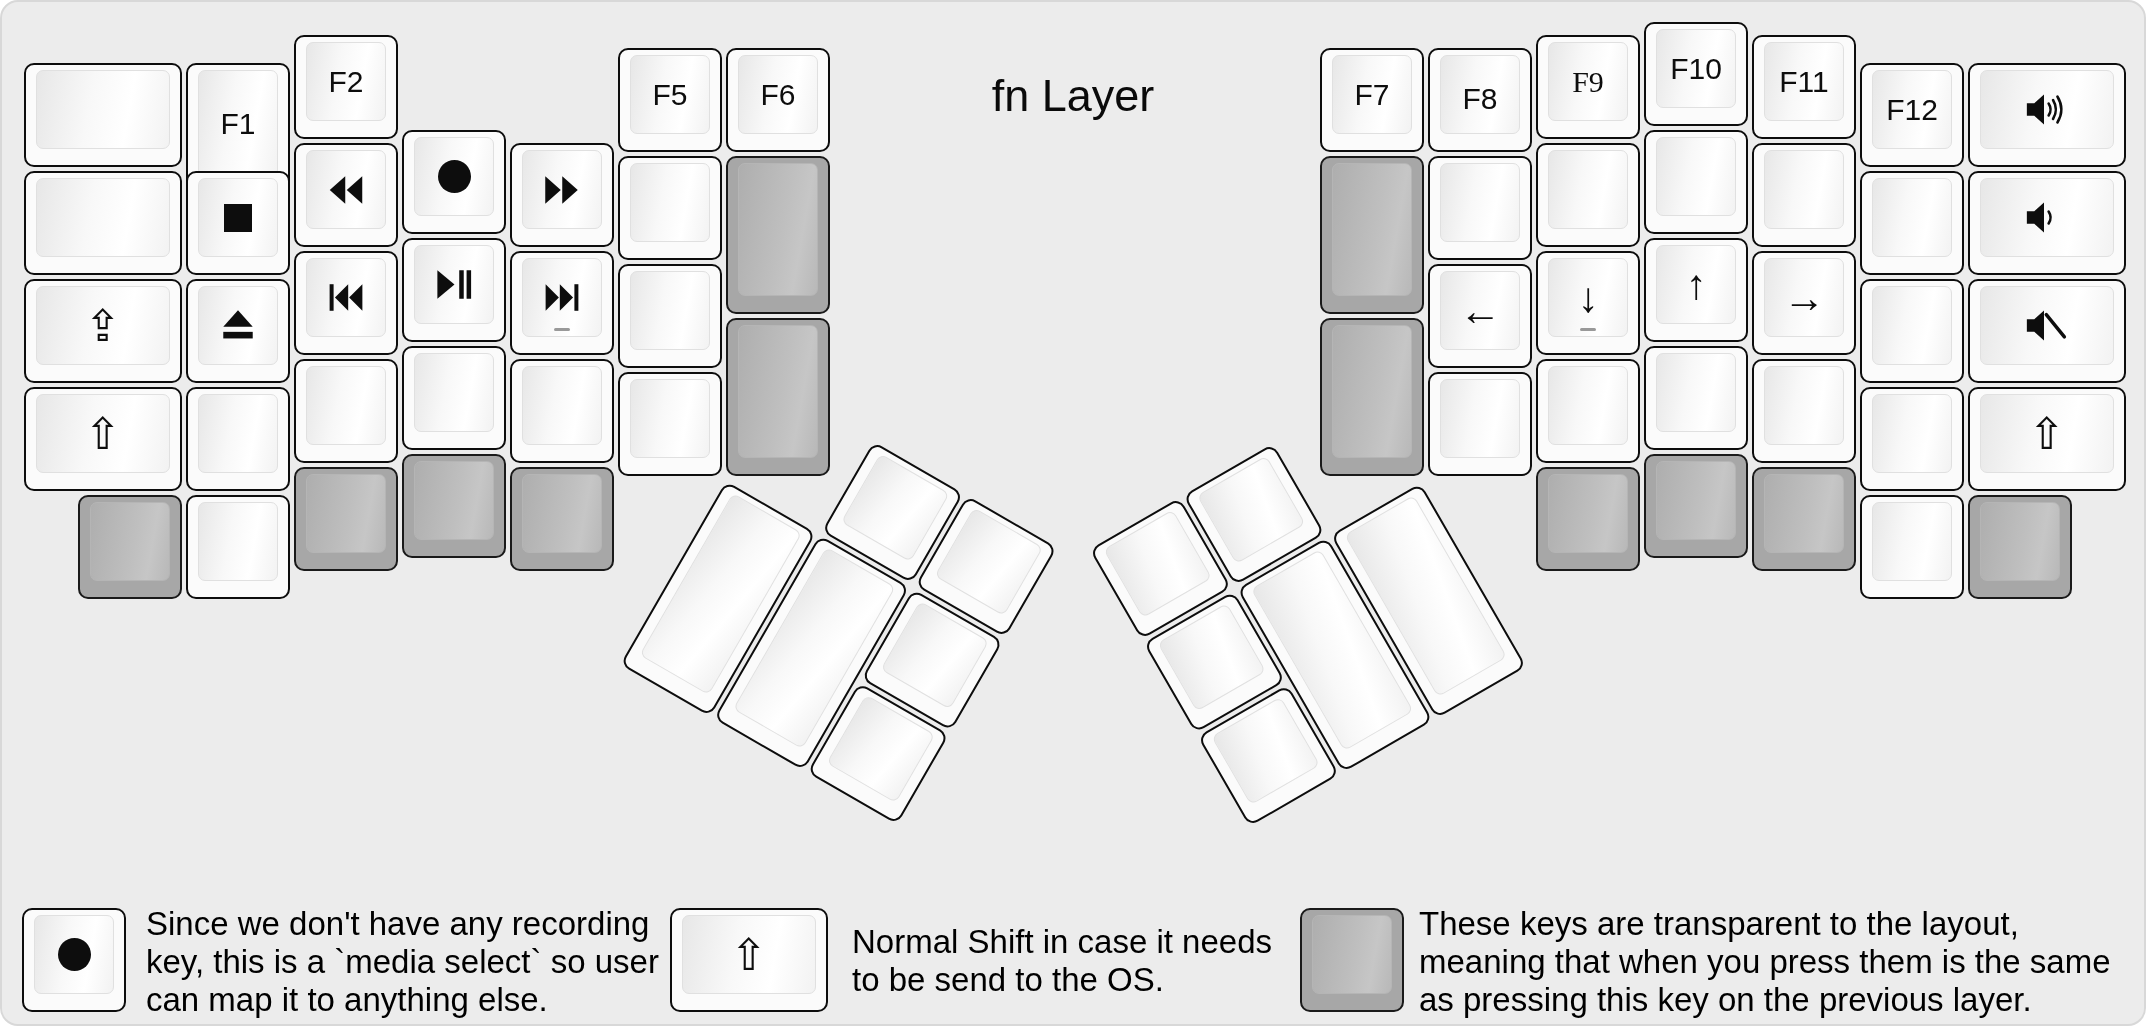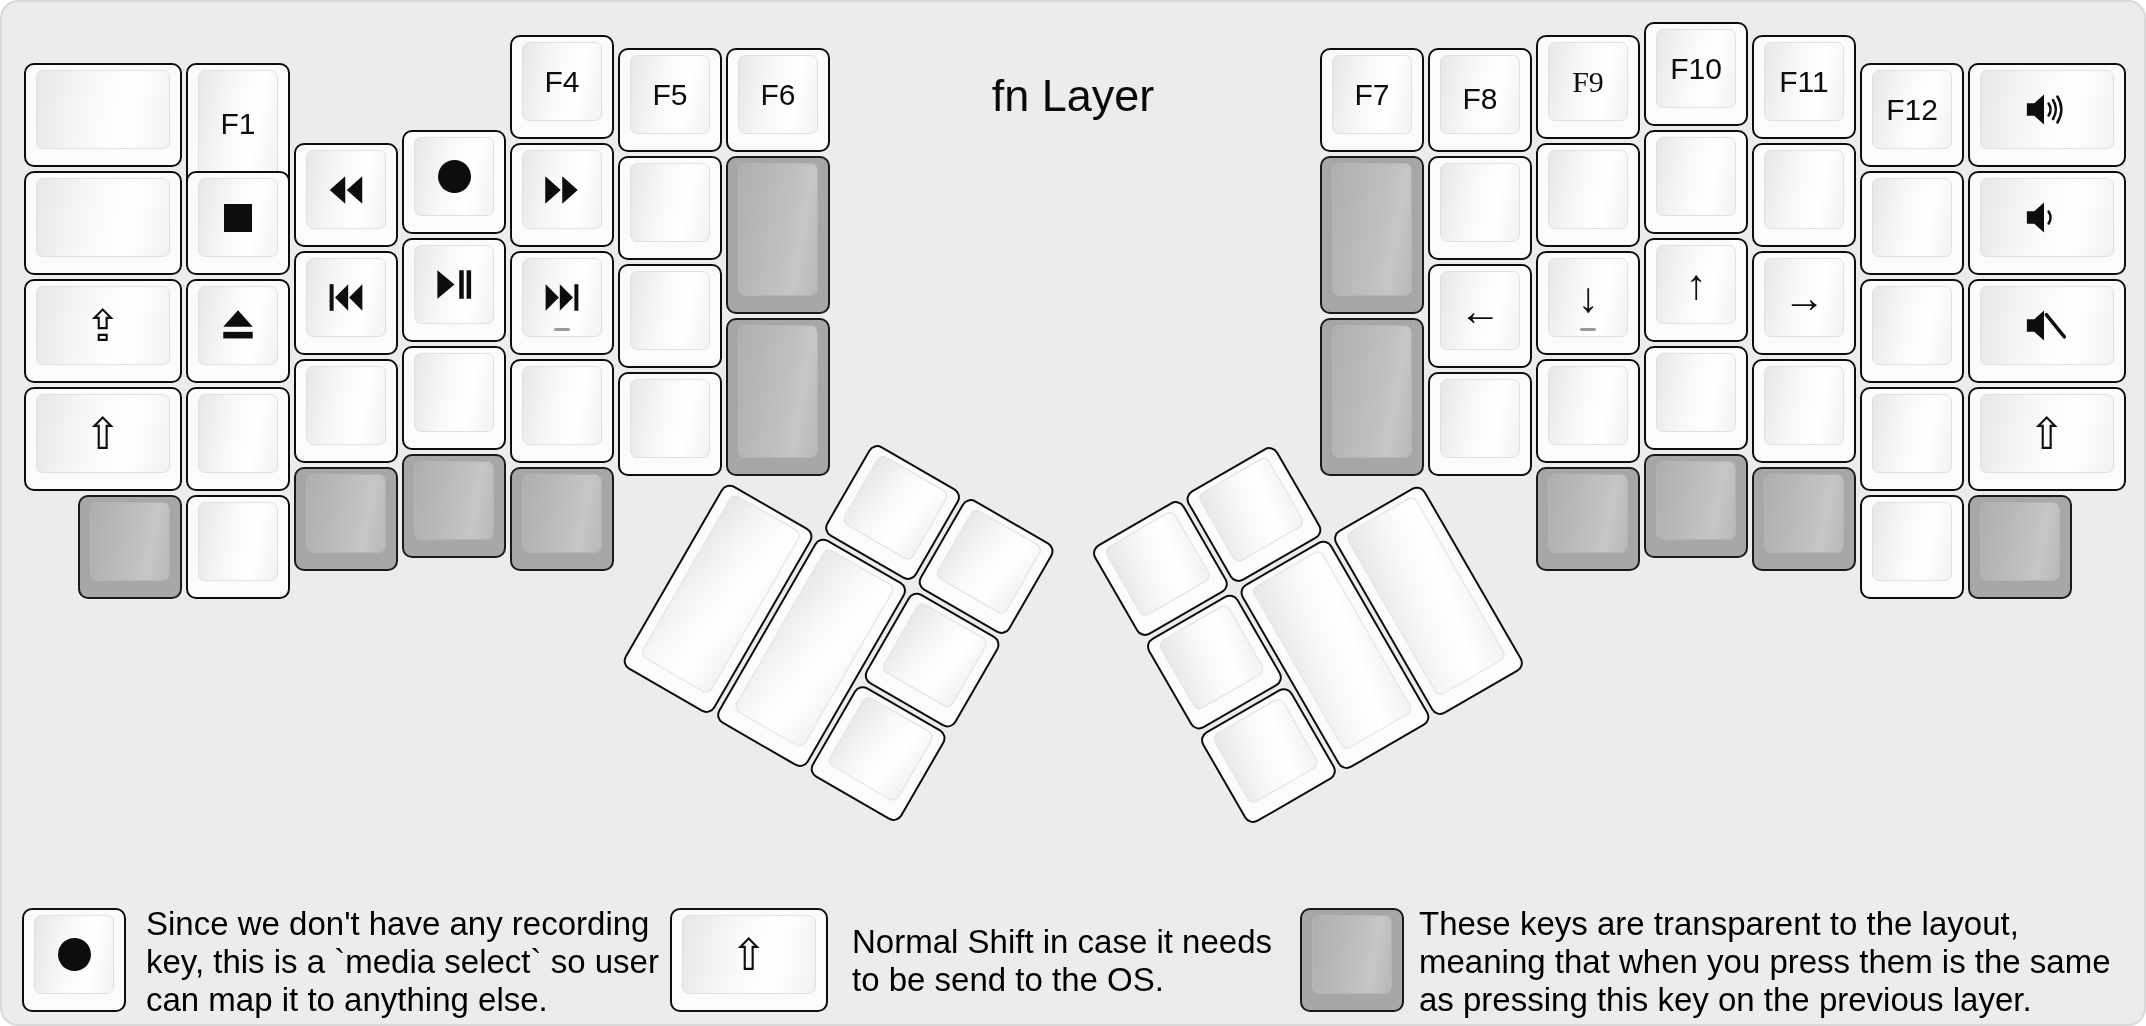--- a/index.html
+++ b/index.html
@@ -76,20 +76,25 @@
           <svg width="36" height="33" viewBox="0 0 14 13">
             <path d="M7 0.5 L12.8 7 H1.2 Z"></path>
             <rect x="1.2" y="9" width="11.6" height="2.6"></rect>
           </svg>
         </span>
       </div>
     </div>
     <div class="key white" style="left: 184px; top: 385px; width: 104px; height: 104px;">
       <div class="surface"></div>
     </div>
+    <div class="key white" style="left: 292px; top: 33px; width: 104px; height: 104px;">
+      <div class="surface">
+        <span class="klabel" style="font-size: 30px;">F2</span>
+      </div>
+    </div>
     <div class="key white" style="left: 292px; top: 141px; width: 104px; height: 104px;">
       <div class="surface">
         <span class="kicon">
           <svg width="38" height="30" viewBox="0 0 15 12">
             <path d="M7.2 0.5 L1 6 L7.2 11.5 Z"></path>
             <path d="M14 0.5 L7.8 6 L14 11.5 Z"></path>
           </svg>
         </span>
       </div>
     </div>
@@ -128,25 +133,20 @@
             <rect x="13.3" y="0.5" width="1.9" height="12"></rect>
           </svg>
         </span>
       </div>
     </div>
     <div class="key white" style="left: 400px; top: 344px; width: 104px; height: 104px;">
       <div class="surface"></div>
     </div>
     <div class="key gray" style="left: 400px; top: 452px; width: 104px; height: 104px;">
       <div class="surface"></div>
-    </div>
-    <div class="key white" style="left: 508px; top: 33px; width: 104px; height: 104px;">
-      <div class="surface">
-        <span class="klabel" style="font-size: 30px;">F4</span>
-      </div>
     </div>
     <div class="key white" style="left: 508px; top: 141px; width: 104px; height: 104px;">
       <div class="surface">
         <span class="kicon">
           <svg width="38" height="30" viewBox="0 0 15 12">
             <path d="M0.8 0.5 L7 6 L0.8 11.5 Z"></path>
             <path d="M7.6 0.5 L13.8 6 L7.6 11.5 Z"></path>
           </svg>
         </span>
       </div>

